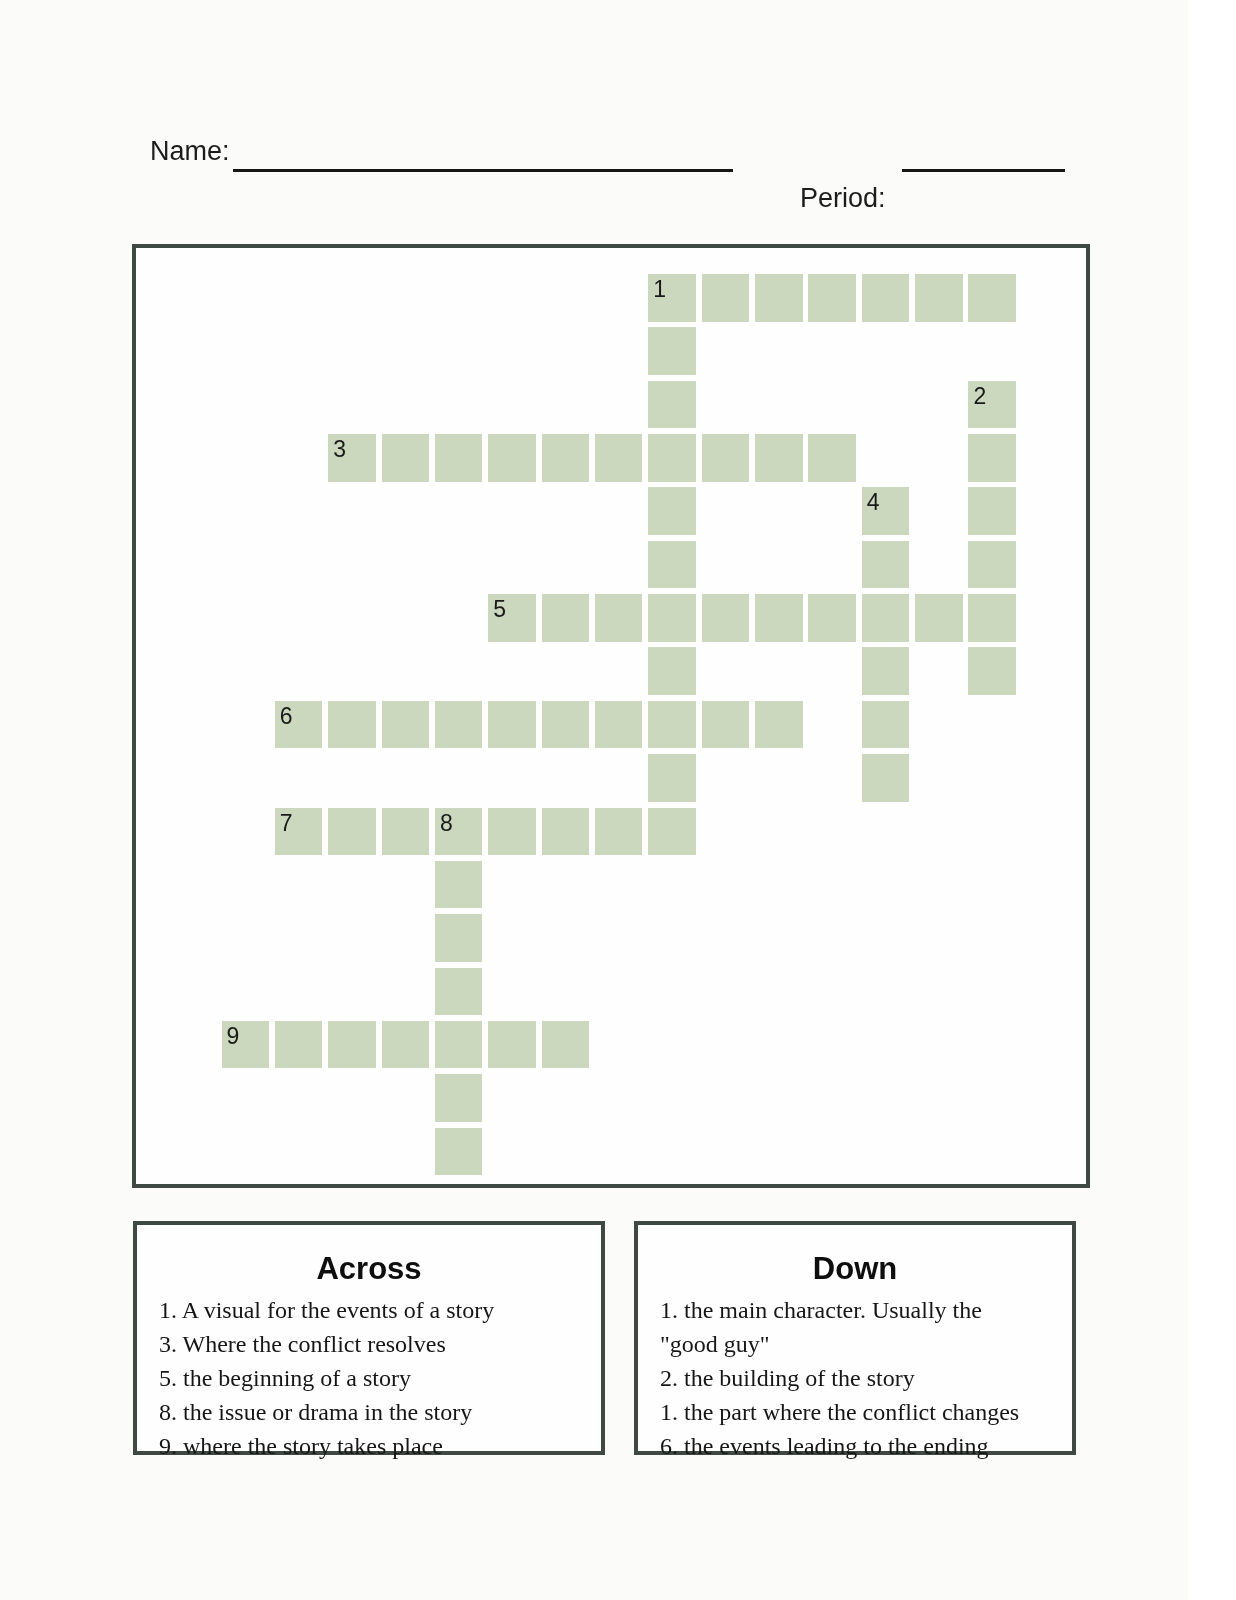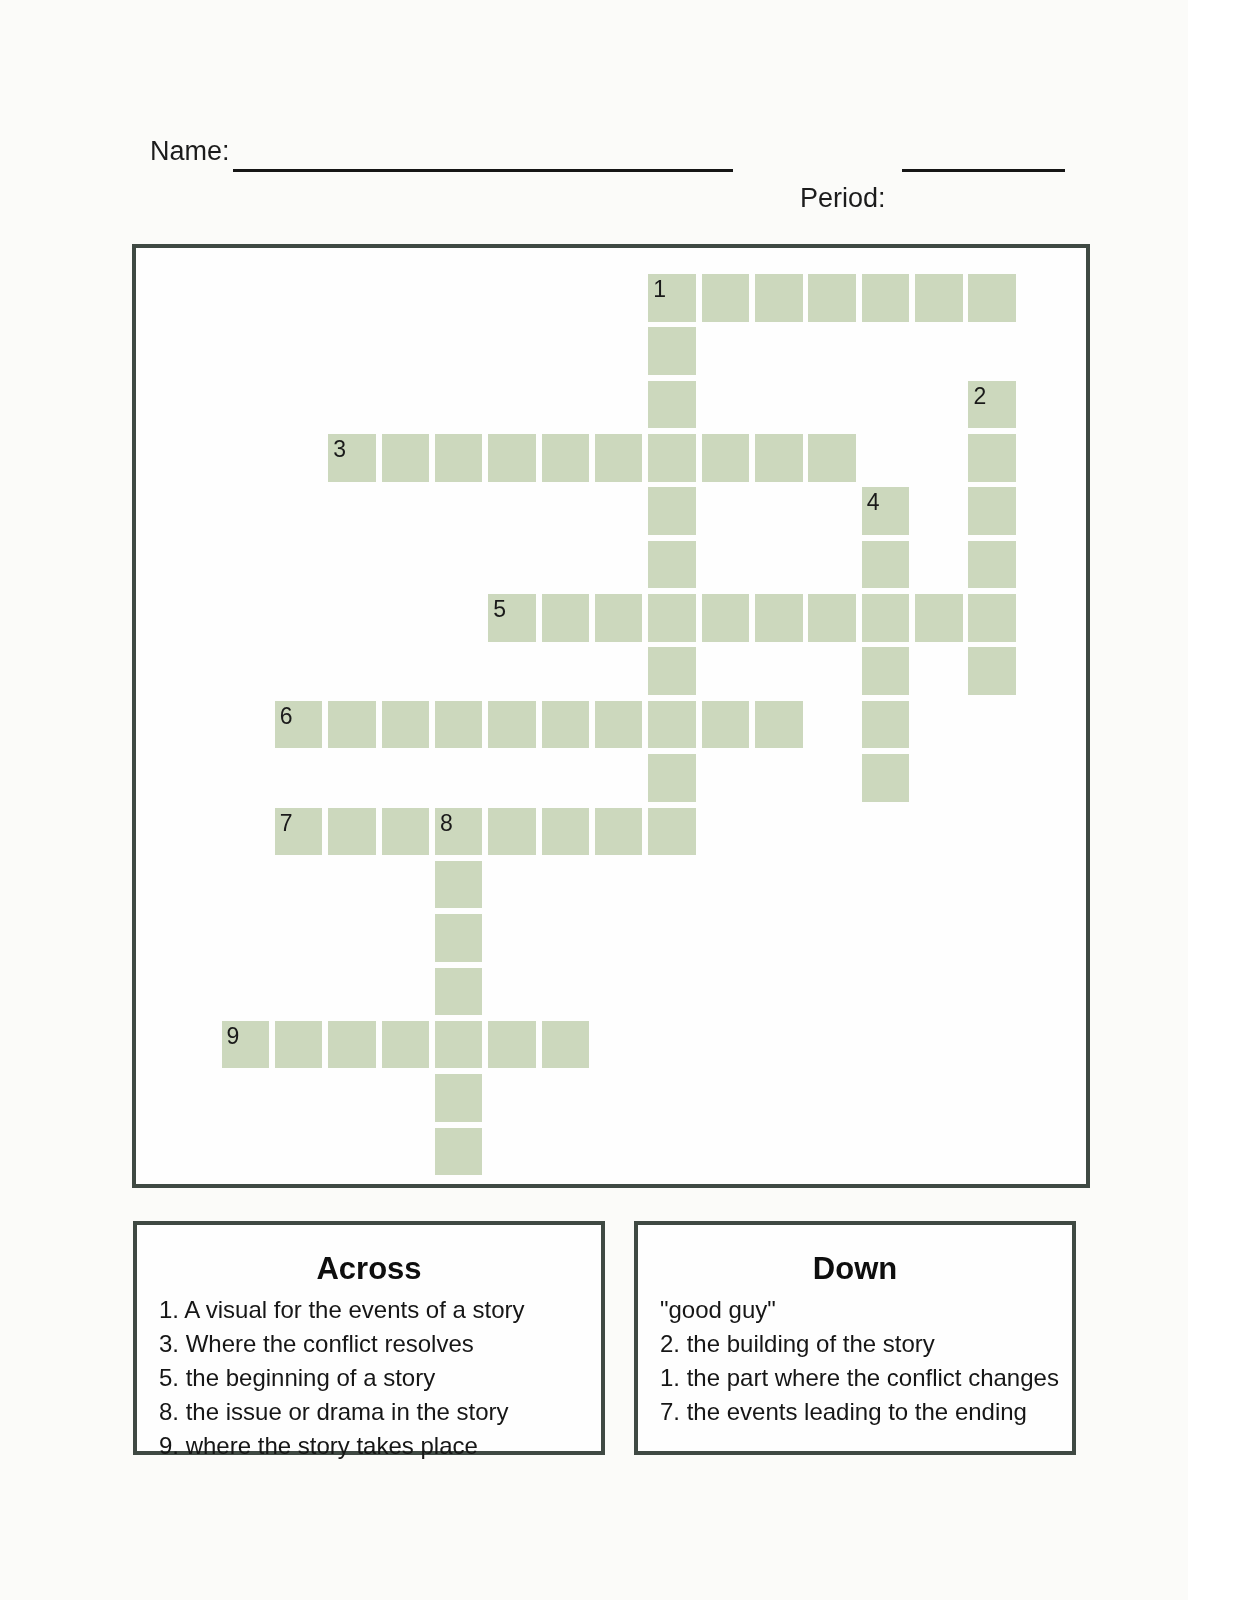--- a/index.html
+++ b/index.html
@@ -79,21 +79,21 @@
   }
   .clue-box.across { left: 133px; width: 472px; }
   .clue-box.down   { left: 634px; width: 442px; }
   .clue-title {
     margin: 26px 0 6px 0;
     text-align: center;
     font-size: 31px;
     font-weight: bold;
     color: #0e0e0e;
   }
-  .clue-list { padding: 0 10px 0 22px; }
+  .clue-list { padding: 0 10px 0 22px; font-family: Liberation Serif, serif; }
   .clue-line {
     font-size: 24px;
     line-height: 34px;
     white-space: nowrap;
     color: #161616;
   }
 </style>
 </head>
 <body>
 
@@ -207,20 +207,21 @@
         <div class="clue-line">3. Where the conflict resolves</div>
         <div class="clue-line">5. the beginning of a story</div>
         <div class="clue-line">8. the issue or drama in the story</div>
         <div class="clue-line">9. where the story takes place</div>
       </div>
   </div>
 
   <div class="clue-box down">
     <div class="clue-title">Down</div>
     <div class="clue-list">
+        <div class="clue-line">1. the main character. Usually the</div>
         <div class="clue-line">"good guy"</div>
         <div class="clue-line">2. the building of the story</div>
         <div class="clue-line">1. the part where the conflict changes</div>
-        <div class="clue-line">7. the events leading to the ending</div>
+        <div class="clue-line">6. the events leading to the ending</div>
       </div>
   </div>
 
 </div>
 
 </body></html>

